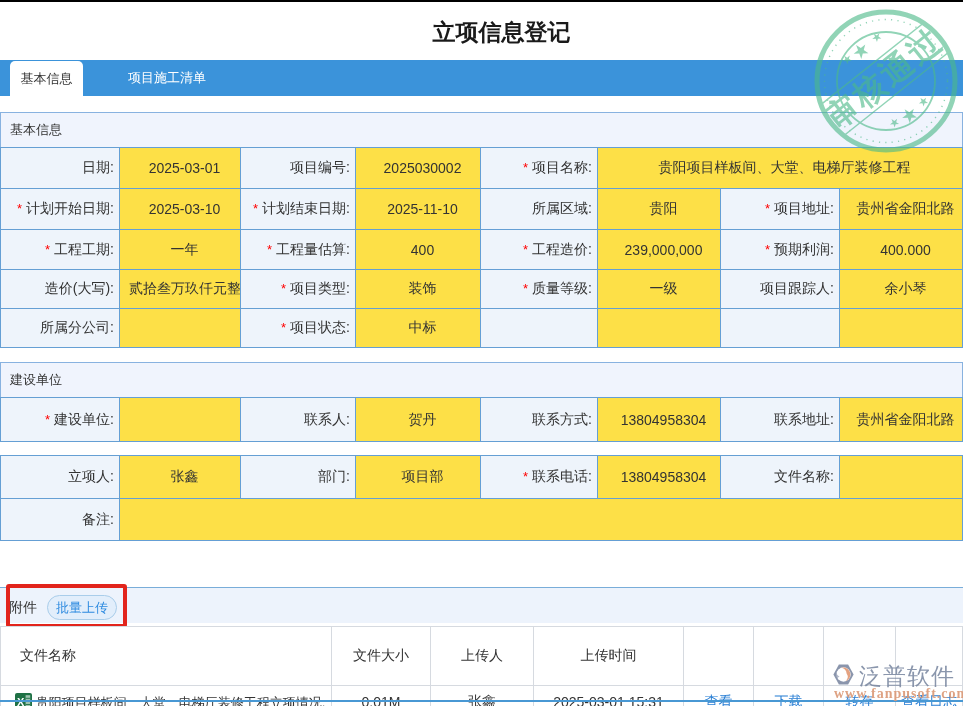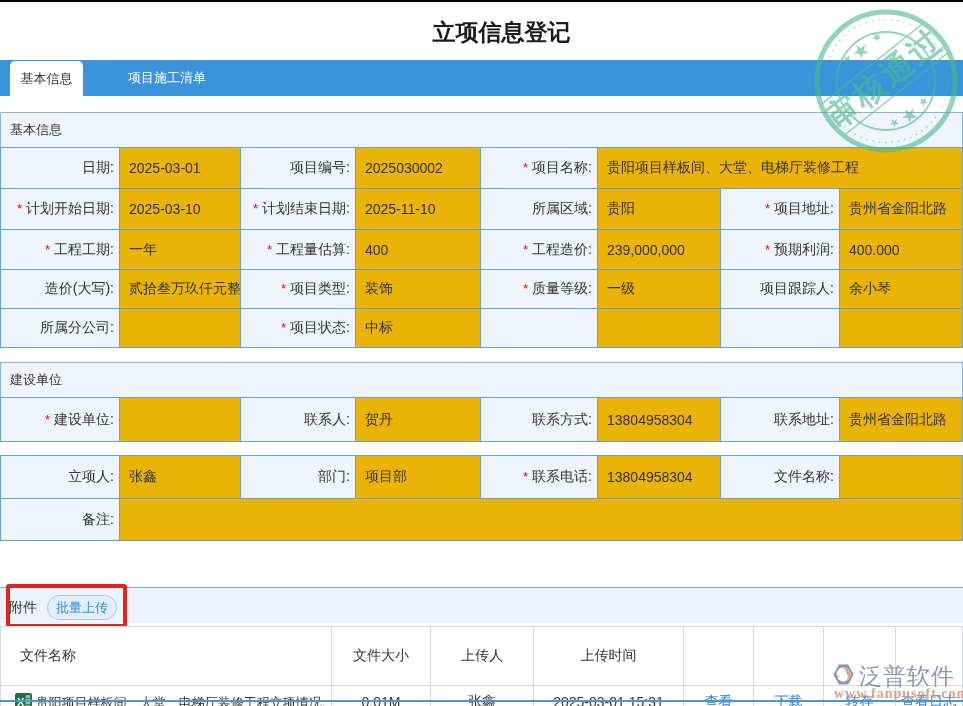--- a/index.html
+++ b/index.html
@@ -13,21 +13,21 @@
 .tab1 { position:absolute; left:10px; top:1px; width:73px; height:35px; background:#fff;
   border-radius:5px 5px 0 0; text-align:center; line-height:35px; font-size:13px; color:#333; }
 .tab2 { position:absolute; left:83px; top:0; width:104px; height:36px; text-align:center;
   line-height:36px; font-size:13px; color:#fff;margin-left:32px; }
 .sec { position:absolute; left:0; width:963px; }
 .sech { width:963px; height:35px; background:#f0f4fd; border:1px solid #88b2e0; border-bottom:none;
   line-height:34px; padding-left:9px; font-size:13px; color:#333; }
 table.frm { border-collapse:collapse; table-layout:fixed; width:962px; }
 table.frm td { border:1px solid #659fd4; font-size:14px; color:#333; overflow:hidden; white-space:nowrap; }
 table.frm td.l { background:#eef4fb; text-align:right; padding-right:5px; }
-table.frm td.v { background:#eab308; text-align:left; padding-left:9px; }
+table.frm td.v { background:#fde047; text-align:center; padding-left:9px; }
 span.rq { color:#f00; font-size:13px; padding-right:4px; }
 .attlbl { position:absolute; left:9px; top:599px; font-size:14px; color:#333; }
 .attbtn { position:absolute; left:47px; top:595px; width:70px; height:25px;
   border:1px solid #a9cdea; border-radius:13px; background:#e2eefb; color:#2e8be0;
   font-size:13px; text-align:center; line-height:23px; }
 .redbox { position:absolute; left:6px; top:584px; width:121px; height:44px;
   border:4px solid #e2241c; border-radius:3px; }
 table.files { position:absolute; left:0; top:626px; border-collapse:collapse; table-layout:fixed; width:962px; }
 table.files td { border:1px solid #d6dae0; font-size:14px; color:#333; overflow:hidden; white-space:nowrap; background:#fff; text-align:center; }
 table.files td.fn { text-align:left; }

